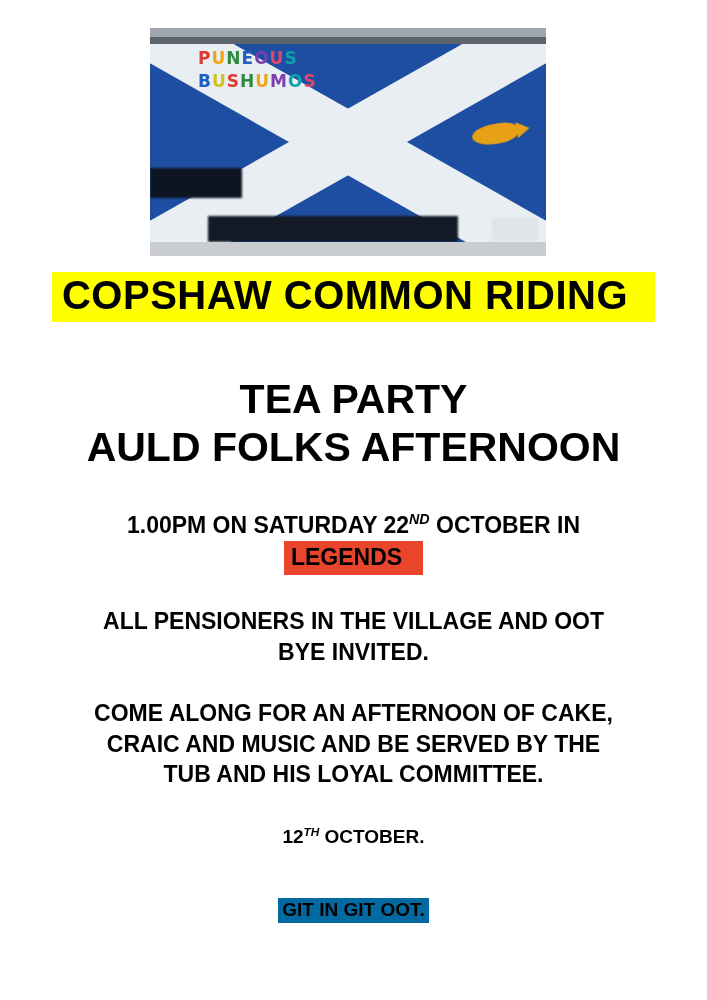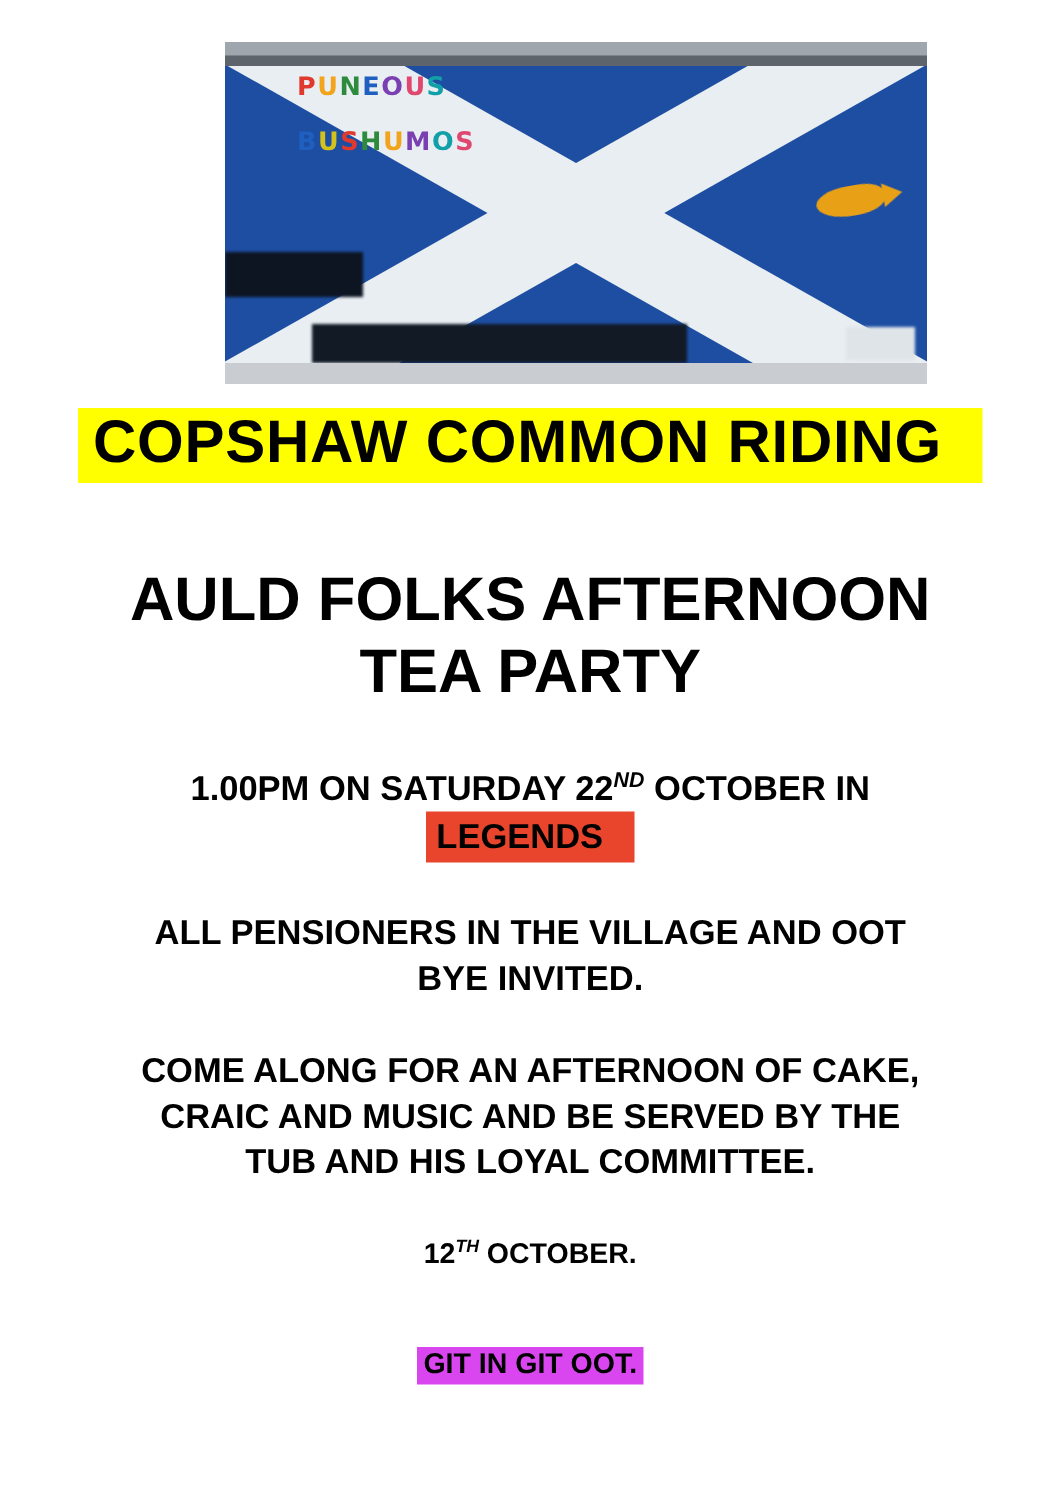--- a/index.html
+++ b/index.html
@@ -20,21 +20,21 @@
     height: 1000px;
     box-sizing: border-box;
     padding: 0;
   }
 
   
   .photo-wrap {
     position: absolute;
     left: 150px;
     top: 28px;
-    width: 468px;
+    width: 396px;
     height: 228px;
     overflow: hidden;
     background: #1b3f8f;
   }
   .flag {
     position: absolute;
     inset: 0;
     background: #1d4ea2;
   }
   
@@ -100,21 +100,21 @@
     top: 22px;
     width: 200px;
     line-height: 1;
     font-family: "DejaVu Sans", sans-serif;
     font-weight: bold;
     font-size: 17px;
     letter-spacing: 1px;
     filter: blur(0.3px);
   }
   .letters .row { display: block; white-space: nowrap; }
-  .letters .row + .row { margin-top: 20px; }
+  .letters .row + .row { margin-top: 6px; }
   .letters span { display: inline-block; }
   
   .fish {
     position: absolute;
     right: 28px;
     top: 96px;
     width: 46px;
     height: 20px;
     background: #e8a117;
     border-radius: 50% 40% 45% 55%;
@@ -203,21 +203,21 @@
   .para-names   { top: 824px; font-size: 19px; }
 
   .footer {
     position: absolute;
     left: 0; right: 0;
     top: 898px;
     text-align: center;
   }
   .footer-hl {
     display: inline-block;
-    background: #d946ef;
+    background: #0369a1;
     font-size: 19px;
     font-weight: bold;
     padding: 1px 4px 2px 4px;
   }
 </style>
 </head>
 <body>
 
 <div class="poster">
 
@@ -241,22 +241,22 @@
       </span>
     </div>
     <div class="fish"></div>
   </div>
 
   <div class="title-bar">
     <span class="title-hl">COPSHAW COMMON RIDING</span>
   </div>
 
   <div class="headline">
+    <div>TEA PARTY</div>
     <div>AULD FOLKS AFTERNOON</div>
-    <div>TEA PARTY</div>
   </div>
 
   <div class="when">
     <div>
       <span>1.00PM ON SATURDAY 22</span><sup>ND</sup><span> OCTOBER IN</span>
     </div>
     <div>
       <span class="venue-hl">LEGENDS</span>
     </div>
   </div>

